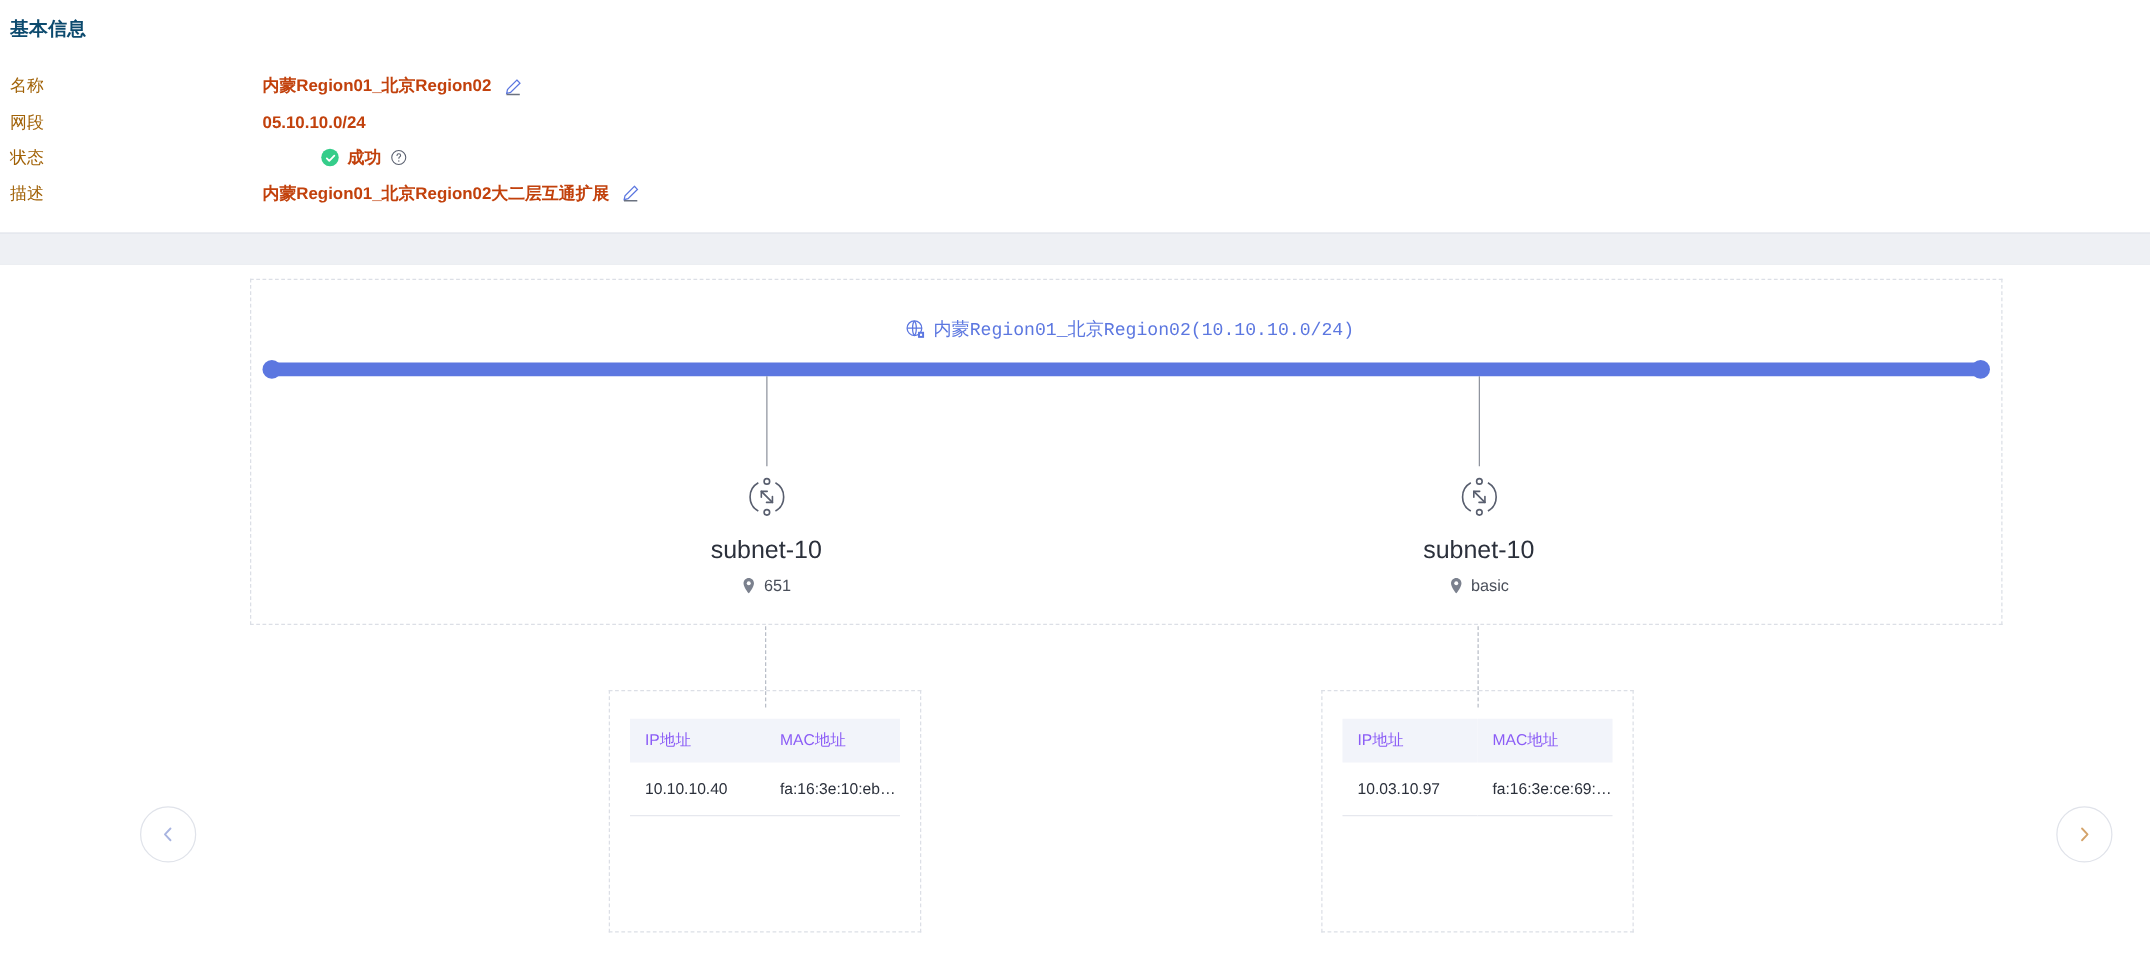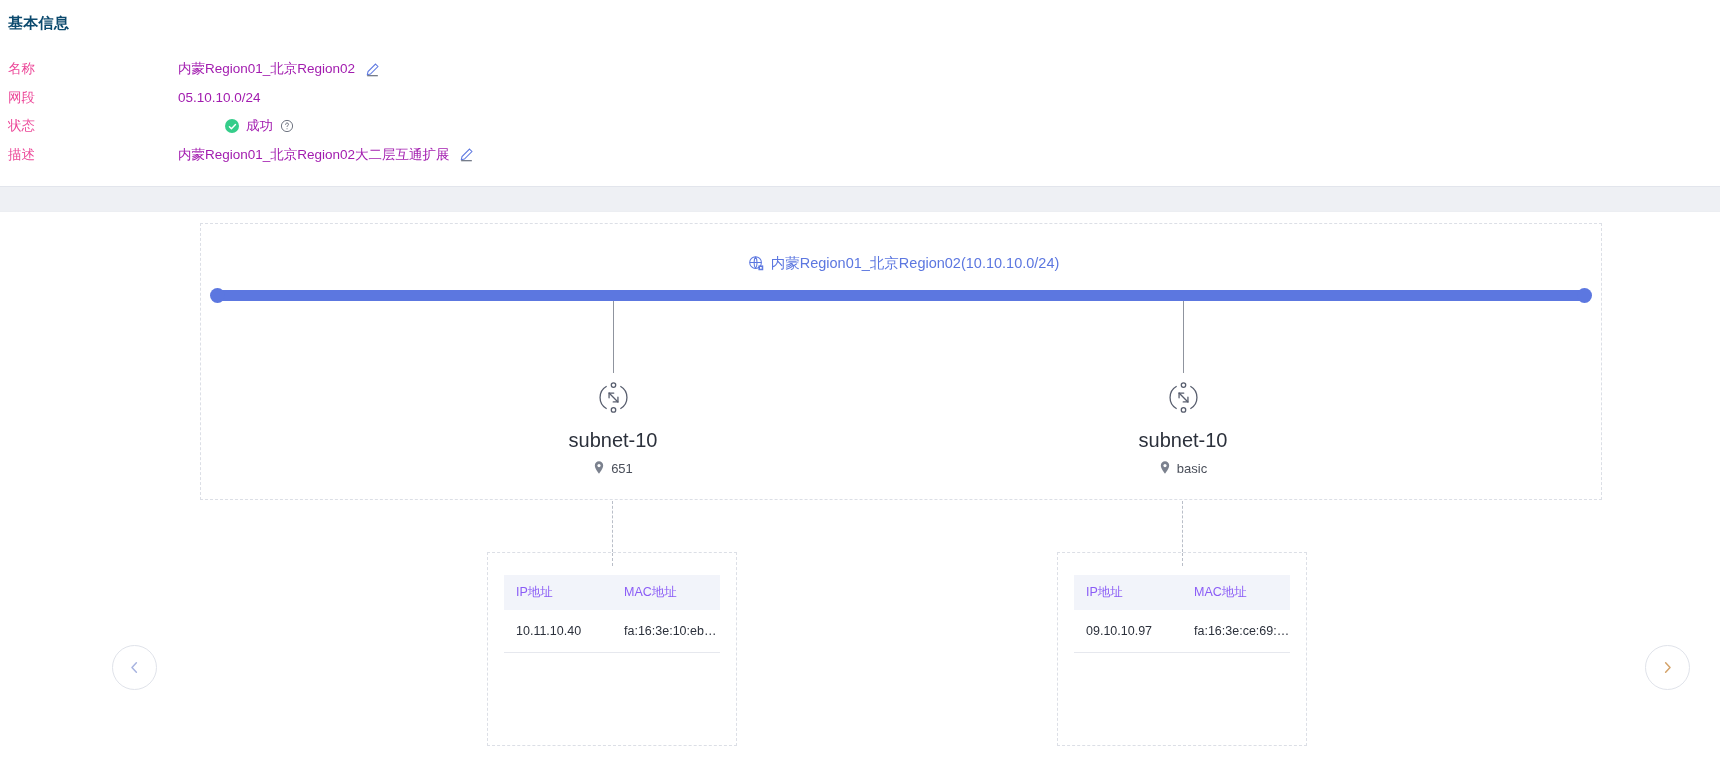--- a/index.html
+++ b/index.html
@@ -20,33 +20,34 @@
     padding-left: 8px;
     letter-spacing: 0.3px;
   }
   .info-table { margin-top: 22px; }
   .info-row {
     display: flex;
     align-items: center;
     height: 28.5px;
   }
   .info-label {
-    width: 178px;
+    width: 210px;
     padding-left: 8px;
     font-size: 13.5px;
-    color: #ec4899;
+    color: #a16207;
     flex-shrink: 0;
   }
   .info-value {
     font-size: 13.5px;
-    color: #a21caf;
+    color: #c2410c;
     display: flex;
     align-items: center;
     gap: 9px;
     white-space: nowrap;
+    font-weight: bold;
   }
   .edit-icon {
     display: inline-flex;
     align-items: center;
     justify-content: center;
     width: 16px;
     height: 16px;
     cursor: pointer;
     flex-shrink: 0;
   }
@@ -120,20 +121,21 @@
     top: 30px;
     left: 5px; right: 0;
     display: flex;
     align-items: center;
     justify-content: center;
     gap: 6px;
     font-size: 14.5px;
     color: #5c77e0;
     cursor: pointer;
     white-space: nowrap;
+    font-family: Liberation Mono, monospace;
   }
   .vpc-title svg { display: block; flex-shrink: 0; }
 
   .vpc-bar {
     position: absolute;
     left: 15px;
     right: 15px;
     top: 66px;
     height: 11px;
     background: #5c77e0;
@@ -177,20 +179,21 @@
   .subnet-name {
     margin-top: 13px;
     font-size: 20px;
     color: #2b303b;
   }
   .subnet-meta {
     margin-top: 9px;
     font-size: 13px;
     color: #4a4f5a;
     display: flex;
+    align-items: center;
     justify-content: center;
     gap: 6px;
   }
   .subnet-meta svg { display: block; flex-shrink: 0; }
 
   
   .dotted-connector {
     position: absolute;
     width: 0;
     border-left: 1px dashed #b9bec8;
@@ -396,38 +399,38 @@
     <div class="inner-dotted"></div>
     <table class="port-table">
       <thead>
         <tr>
           <th class="col-ip">IP地址</th>
           <th class="col-mac">MAC地址</th>
         </tr>
       </thead>
       <tbody>
         <tr>
-          <td>10.11.10.40</td>
+          <td>10.10.10.40</td>
           <td>fa:16:3e:10:eb…</td>
         </tr>
       </tbody>
     </table>
   </div>
 
   <div class="port-box" style="left:1182px;">
     <div class="inner-dotted"></div>
     <table class="port-table">
       <thead>
         <tr>
           <th class="col-ip">IP地址</th>
           <th class="col-mac">MAC地址</th>
         </tr>
       </thead>
       <tbody>
         <tr>
-          <td>09.10.10.97</td>
+          <td>10.03.10.97</td>
           <td>fa:16:3e:ce:69:…</td>
         </tr>
       </tbody>
     </table>
   </div>
 
 </section>
 
 </body></html>

